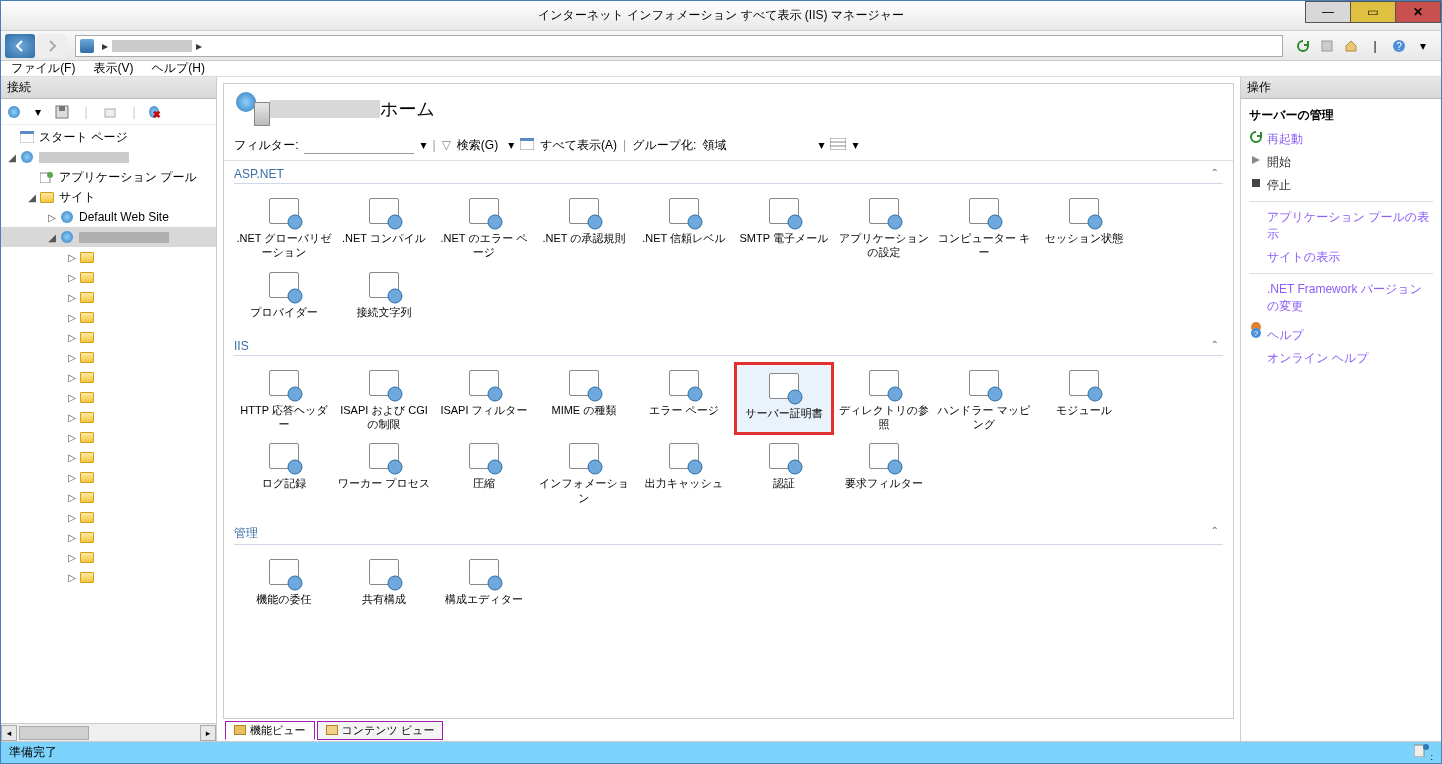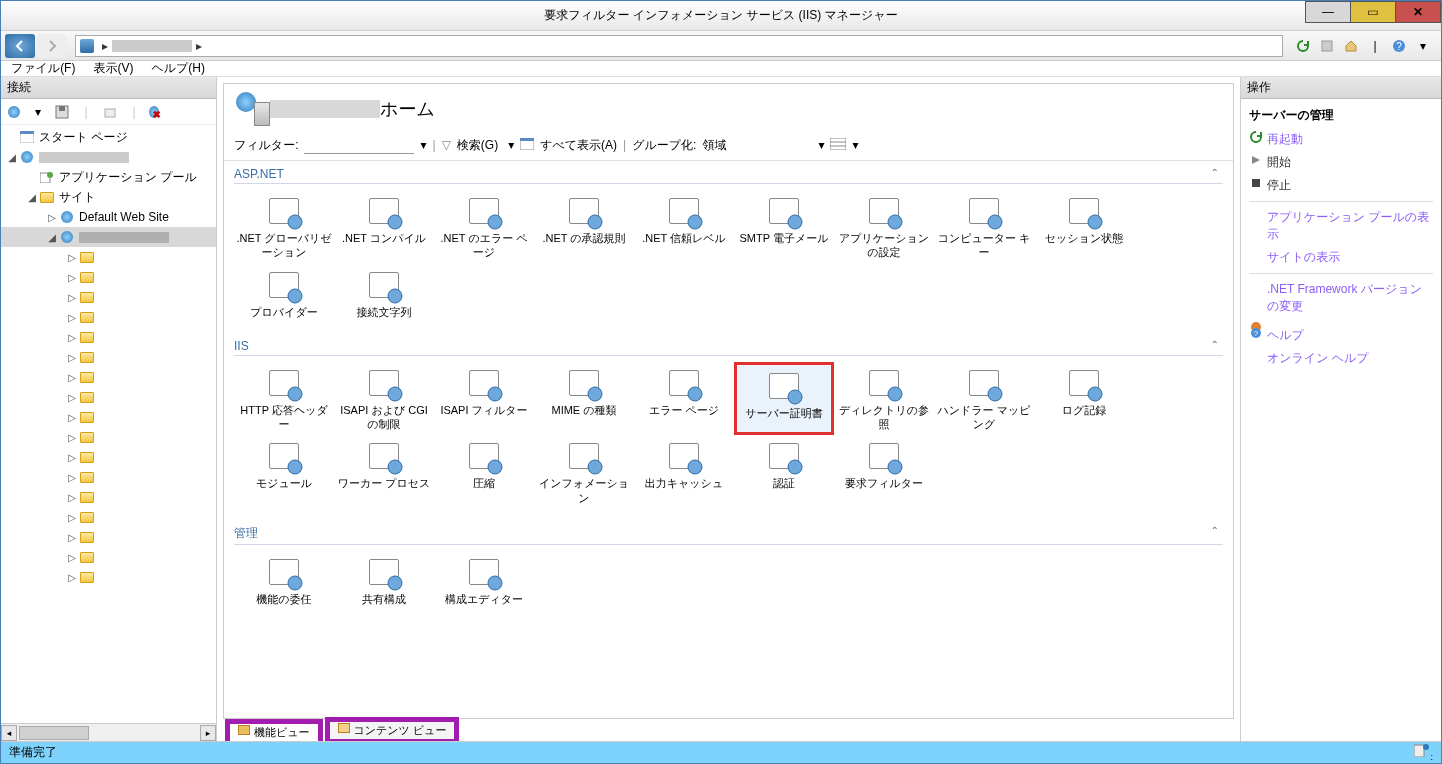--- a/index.html
+++ b/index.html
@@ -52,40 +52,40 @@
 .fsep { color: #999; }
 .content { flex: 1; overflow: auto; padding: 4px 10px; }
 .group { margin-bottom: 8px; }
 .grouphdr { color: #3a6ea5; font-size: 12px; border-bottom: 1px solid #d0d8e8; padding: 2px 0; display:flex; justify-content:space-between; }
 .grouphdr .chev { color: #666; font-size: 10px; padding-right: 4px; }
 .items { display: flex; flex-wrap: wrap; padding: 6px 0; }
 .item { width: 100px; display: flex; flex-direction: column; align-items: center; text-align: center; font-size: 11px; padding: 4px 2px; line-height: 1.3; }
 .item.hl { border: 3px solid #e03030; background: #eaf3fb; }
 .iicon { width: 34px; height: 34px; margin-bottom: 3px; display:flex; align-items:center; justify-content:center; position: relative; }
 .tabs { height: 22px; display: flex; align-items: center; padding: 2px 2px; gap: 2px; }
-.tab { border: 5px solid #a21caf; background: #f4f4f4; padding: 1px 8px; font-size: 11px; display:flex; align-items:flex-start; gap:4px; }
+.tab { border: 1px solid #a21caf; background: #f4f4f4; padding: 1px 8px; font-size: 11px; display:flex; align-items:center; gap:4px; }
 .tab.active { background: #fff; border-bottom: 1px solid #fff; }
 .mini { width: 12px; height: 10px; background: #e8c060; border:1px solid #b88020; }
 .rightpane { width: 200px; display: flex; flex-direction: column; background: #fff; }
 .actions { padding: 6px 8px; font-size: 12px; }
 .actgroup { font-weight: bold; margin: 2px 0 4px 0; }
 .actlink { color: #8b5cf6; padding: 3px 0 3px 18px; position: relative; cursor: default; }
 .actlink.plain { color: #333; }
 .statusbar { height: 22px; border-top: 1px solid #ccc; background: #7dd3fc; display: flex; align-items: center; padding: 0 8px; font-size: 12px; justify-content: space-between; }
 .aicon { position:absolute; left:0; top:2px; width:14px; height:14px; display:flex; align-items:center; justify-content:center; }
 
 .sq { width:30px; height:26px; border:1px solid #888; background:#fff; border-radius:2px; }
 </style>
 </head>
 <body>
 
 <div class="window">
 
   <div class="titlebar">
-    <span class="title">要求フィルター インフォメーション サービス (IIS) マネージャー</span>
+    <span class="title">インターネット インフォメーション すべて表示 (IIS) マネージャー</span>
     <div class="winbtns">
       <div class="winbtn">—</div>
       <div class="winbtn maxb">▭</div>
       <div class="winbtn close">✕</div>
     </div>
   </div>
 
   <div class="navbar">
     <div class="navbtn back">
       <svg width="14" height="14" viewBox="0 0 14 14">
@@ -549,30 +549,30 @@
                   </div>
                   <span>ハンドラー マッピング</span>
                 </div>
                 <div class="item">
                   <div class="iicon">
                     <div class="sq"></div>
                     <svg style="position:absolute;right:-2px;bottom:-2px" width="16" height="16">
                       <circle cx="8" cy="8" r="7" fill="#6fa8dc" stroke="#2e6da4"></circle>
                     </svg>
                   </div>
+                  <span>モジュール</span>
+                </div>
+                <div class="item">
+                  <div class="iicon">
+                    <div class="sq"></div>
+                    <svg style="position:absolute;right:-2px;bottom:-2px" width="16" height="16">
+                      <circle cx="8" cy="8" r="7" fill="#6fa8dc" stroke="#2e6da4"></circle>
+                    </svg>
+                  </div>
                   <span>ログ記録</span>
-                </div>
-                <div class="item">
-                  <div class="iicon">
-                    <div class="sq"></div>
-                    <svg style="position:absolute;right:-2px;bottom:-2px" width="16" height="16">
-                      <circle cx="8" cy="8" r="7" fill="#6fa8dc" stroke="#2e6da4"></circle>
-                    </svg>
-                  </div>
-                  <span>モジュール</span>
                 </div>
                 <div class="item">
                   <div class="iicon">
                     <div class="sq"></div>
                     <svg style="position:absolute;right:-2px;bottom:-2px" width="16" height="16">
                       <circle cx="8" cy="8" r="7" fill="#6fa8dc" stroke="#2e6da4"></circle>
                     </svg>
                   </div>
                   <span>ワーカー プロセス</span>
                 </div>

